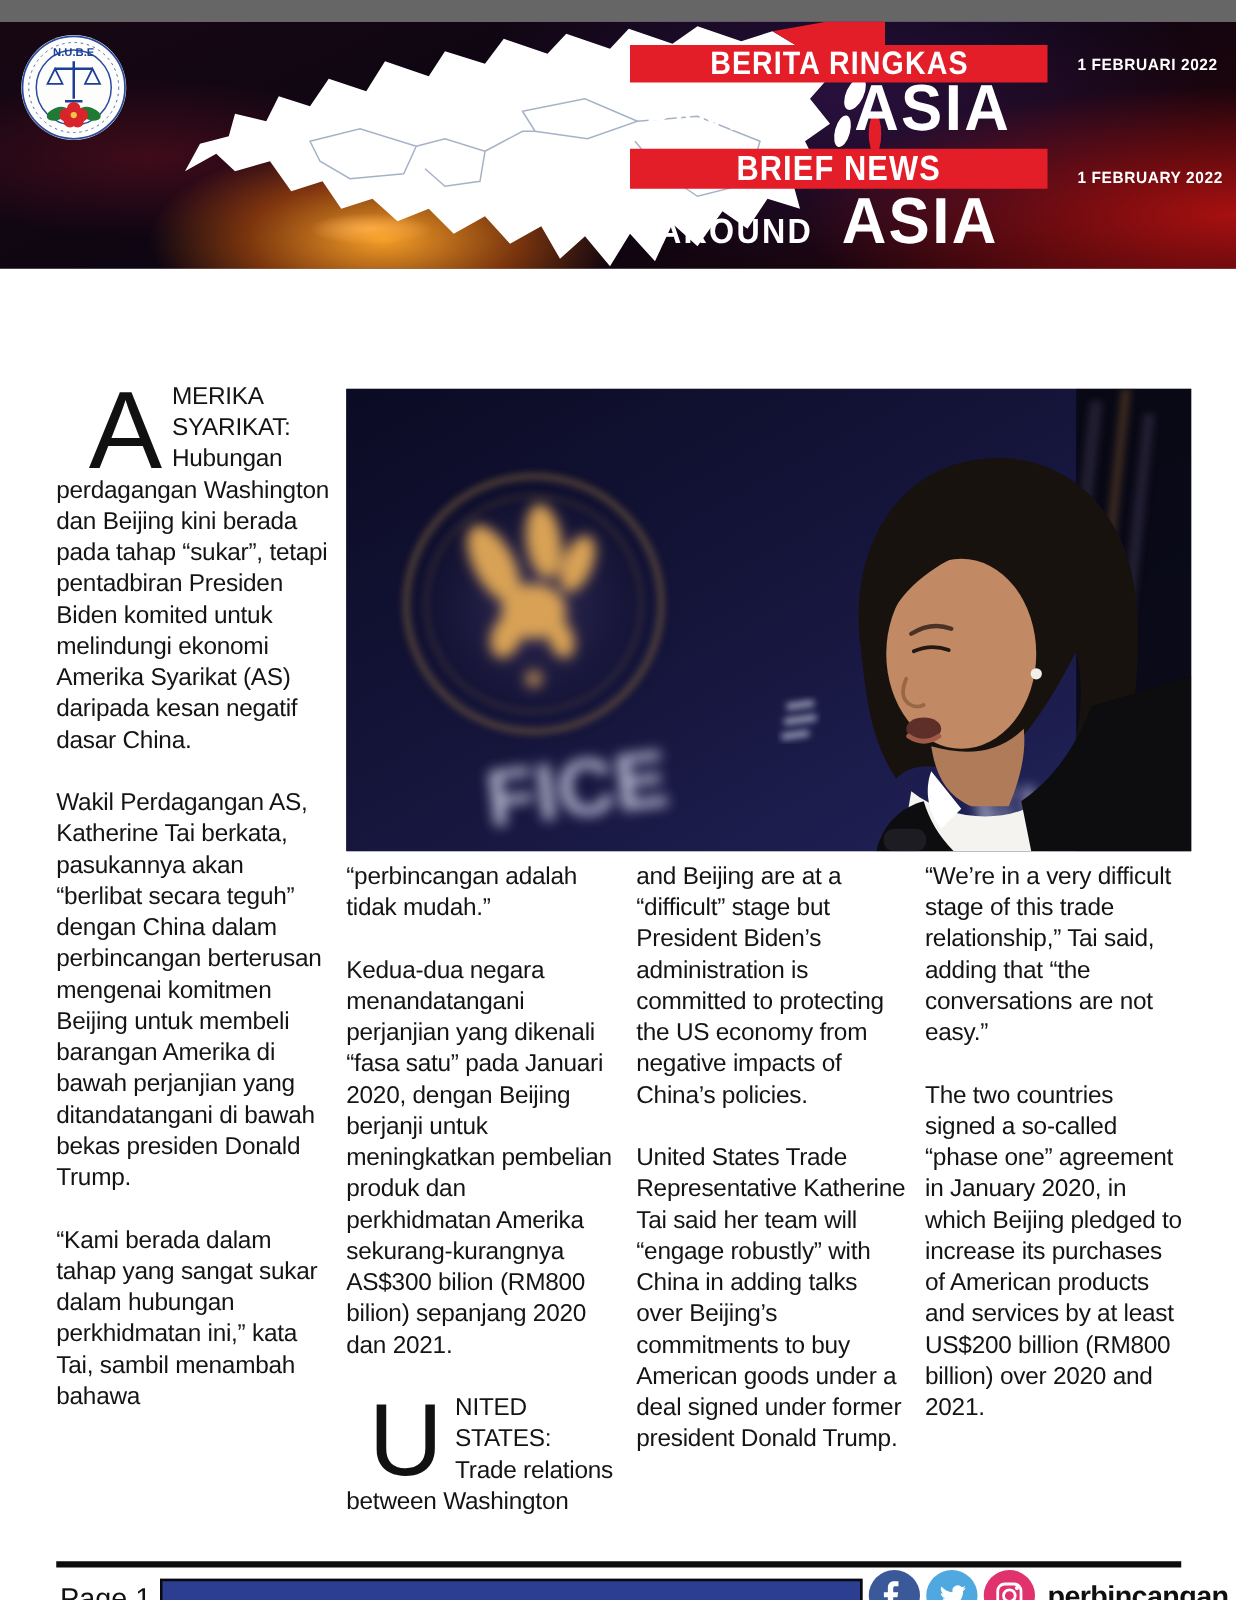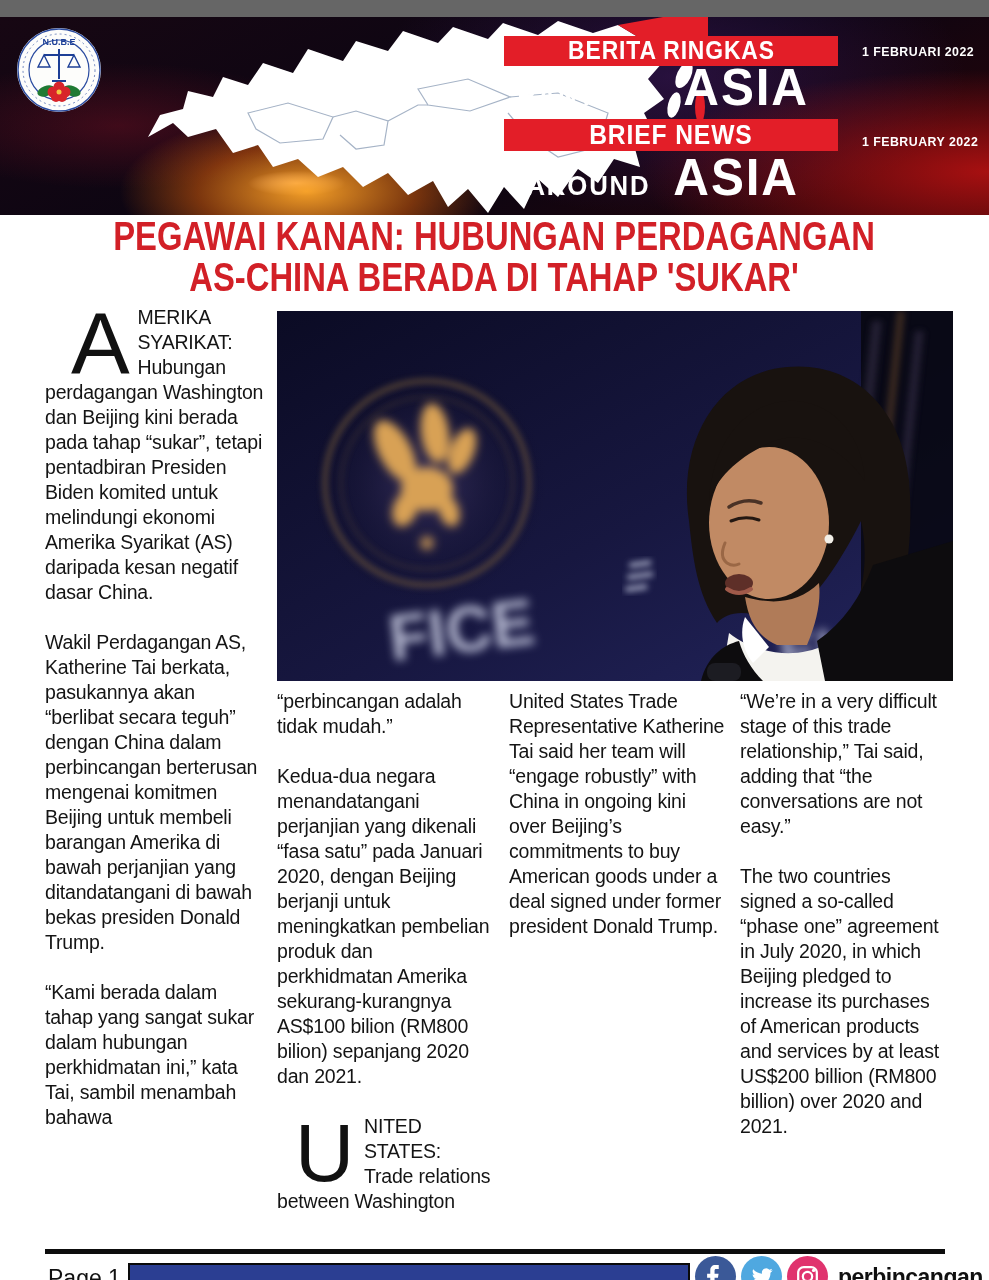--- a/index.html
+++ b/index.html
@@ -137,24 +137,20 @@
     </div>
     <div class="subline subline2">
       <span class="sub-small">AROUND</span>
       <span class="sub-big">ASIA</span>
     </div>
 
     <div class="mast-date mast-date1">1 FEBRUARI 2022</div>
     <div class="mast-date mast-date2">1 FEBRUARY 2022</div>
   </header>
 
-  <h1 class="headline">
-    <span class="hl-line">PEGAWAI KANAN: HUBUNGAN PERDAGANGAN</span><br>
-    <span class="hl-line">AS-CHINA BERADA DI TAHAP 'SUKAR'</span>
-  </h1>
 
   <section>
 
     <div class="col col1">
       <p><span class="dropcap">A</span><span>MERIKA SYARIKAT: Hubungan perdagangan Washington dan Beijing kini berada pada tahap “sukar”, tetapi pentadbiran Presiden Biden komited untuk melindungi ekonomi Amerika Syarikat (AS) daripada kesan negatif dasar China.</span></p>
       <p>Wakil Perdagangan AS, Katherine Tai berkata, pasukannya akan “berlibat secara teguh” dengan China dalam perbincangan berterusan mengenai komitmen Beijing untuk membeli barangan Amerika di bawah perjanjian yang ditandatangani di bawah bekas presiden Donald Trump.</p>
       <p>“Kami berada dalam tahap yang sangat sukar dalam hubungan perkhidmatan ini,” kata Tai, sambil menambah bahawa</p>
     </div>
 
     <div class="photo">
@@ -233,31 +229,32 @@
           <path fill="#0d0c0e" d="M462,330 C446,334 430,346 424,370 L486,370 C474,358 466,344 462,330 Z"></path>
           <path fill="#ffffff" d="M468,306 L492,336 L476,352 C466,340 462,322 468,306 Z"></path>
         </g>
 
         <rect x="430" y="352" width="34" height="18" rx="8" fill="#1c1c22"></rect>
       </svg>
     </div>
 
     <div class="col col2">
       <p>“perbincangan adalah tidak mudah.”</p>
-      <p>Kedua-dua negara menandatangani perjanjian yang dikenali “fasa satu” pada Januari 2020, dengan Beijing berjanji untuk meningkatkan pembelian produk dan perkhidmatan Amerika sekurang-kurangnya AS$100 bilion (RM800 bilion) sepanjang 2020 dan 2021.</p>
+      <p>Kedua-dua negara menandatangani perjanjian yang dikenali “fasa satu” pada Januari 2020, dengan Beijing berjanji untuk meningkatkan pembelian produk dan perkhidmatan Amerika sekurang-kurangnya AS$300 bilion (RM800 bilion) sepanjang 2020 dan 2021.</p>
       <p><span class="dropcap-u">U</span><span>NITED STATES: Trade relations between Washington</span></p>
     </div>
 
     <div class="col col3">
-      <p>United States Trade Representative Katherine Tai said her team will “engage robustly” with China in ongoing kini over Beijing’s commitments to buy American goods under a deal signed under former president Donald Trump.</p>
+      <p>and Beijing are at a “difficult” stage but President Biden’s administration is committed to protecting the US economy from negative impacts of China’s policies.</p>
+      <p>United States Trade Representative Katherine Tai said her team will “engage robustly” with China in adding talks over Beijing’s commitments to buy American goods under a deal signed under former president Donald Trump.</p>
     </div>
 
     <div class="col col4">
       <p>“We’re in a very difficult stage of this trade relationship,” Tai said, adding that “the conversations are not easy.”</p>
-      <p>The two countries signed a so-called “phase one” agreement in July 2020, in which Beijing pledged to increase its purchases of American products and services by at least US$200 billion (RM800 billion) over 2020 and 2021.</p>
+      <p>The two countries signed a so-called “phase one” agreement in January 2020, in which Beijing pledged to increase its purchases of American products and services by at least US$200 billion (RM800 billion) over 2020 and 2021.</p>
     </div>
   </section>
 
   <footer>
     <div class="footer-rule"></div>
     <div class="page-label">Page 1</div>
     <div class="footer-bar"></div>
 
     <div class="social social-fb">
       <svg viewBox="0 0 44 44" width="41" height="41">

